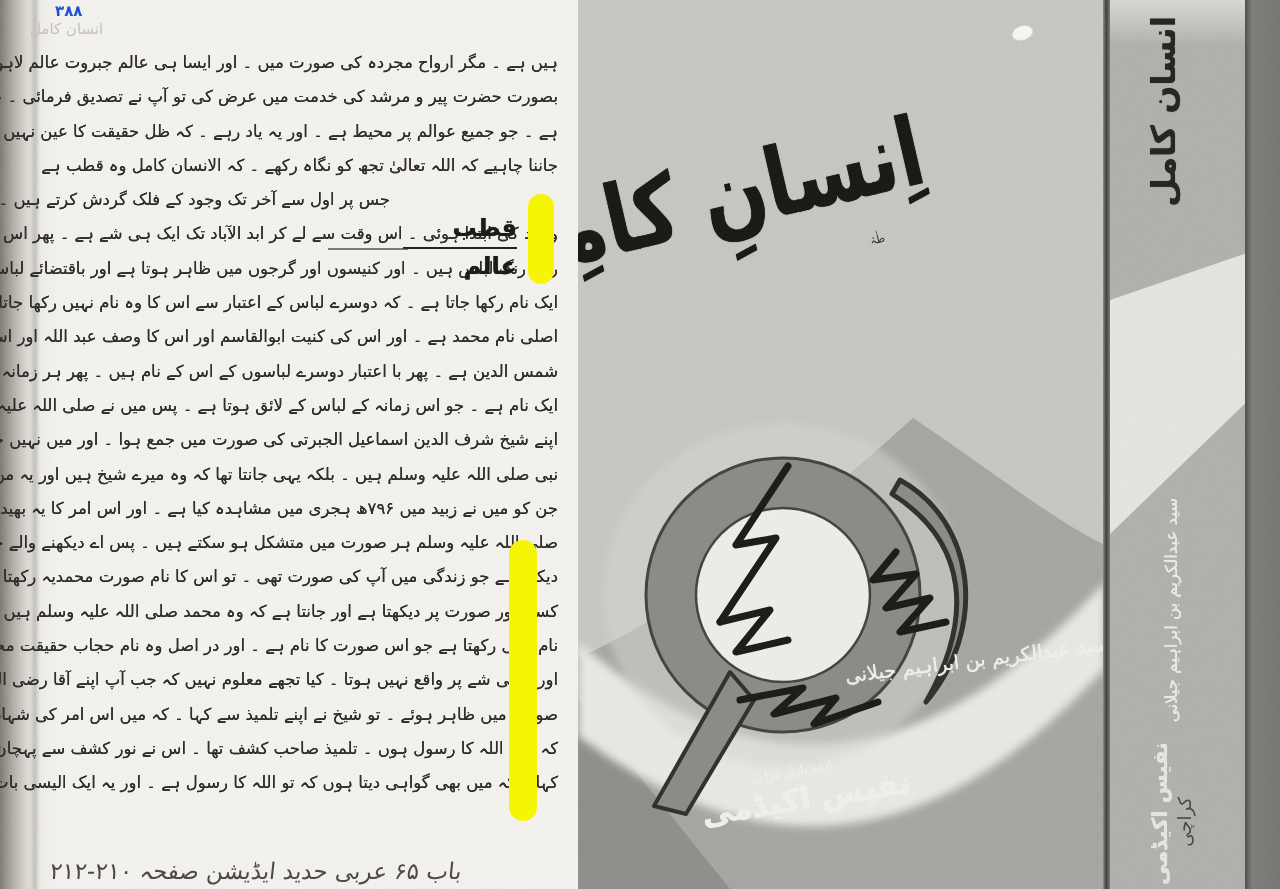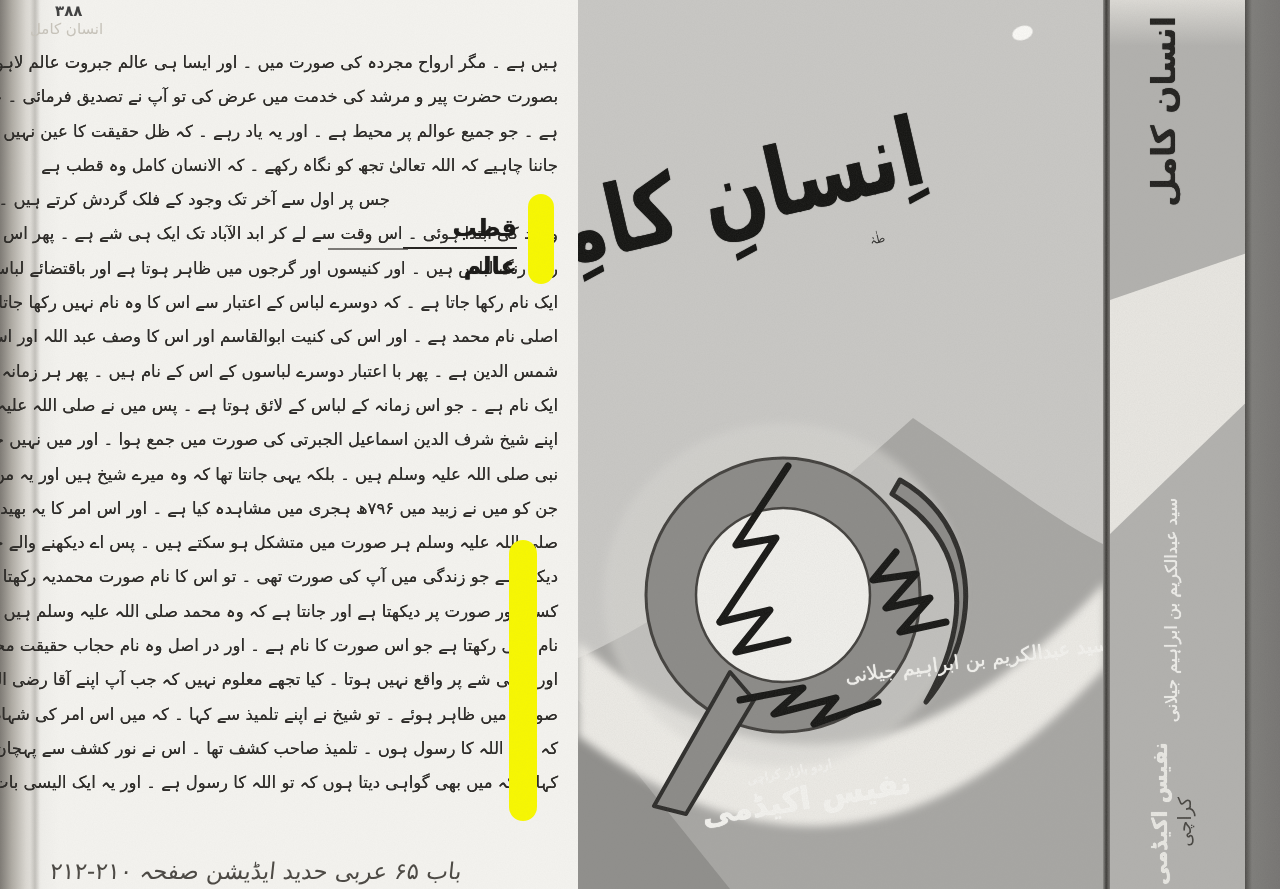--- a/index.html
+++ b/index.html
@@ -19,21 +19,21 @@
     position:absolute;left:0;top:0;width:60px;height:889px;
     background:linear-gradient(90deg,#716d67 0px,#a8a49c 12px,#d8d5cf 26px,#efeeea 42px,rgba(244,243,239,0) 60px);
     opacity:.9;
   }
   .page-crease{
     position:absolute;left:30px;top:0;width:10px;height:889px;
     background:linear-gradient(90deg,rgba(90,86,80,0) 0,rgba(90,86,80,.25) 50%,rgba(90,86,80,0) 100%);
   }
   .page-number{
     position:absolute;left:55px;top:2px;
-    font-size:15px;font-weight:bold;color:#404040;letter-spacing:1px;
+    font-size:15px;font-weight:bold;color:#1d4ed8;letter-spacing:1px;
   }
   .running-header{
     position:absolute;left:30px;top:20px;
     font-size:15px;color:#c7c3ba;
   }
   .body-text{
     position:absolute;left:22px;top:46px;width:536px;
     direction:rtl;
   }
   .text-line{

